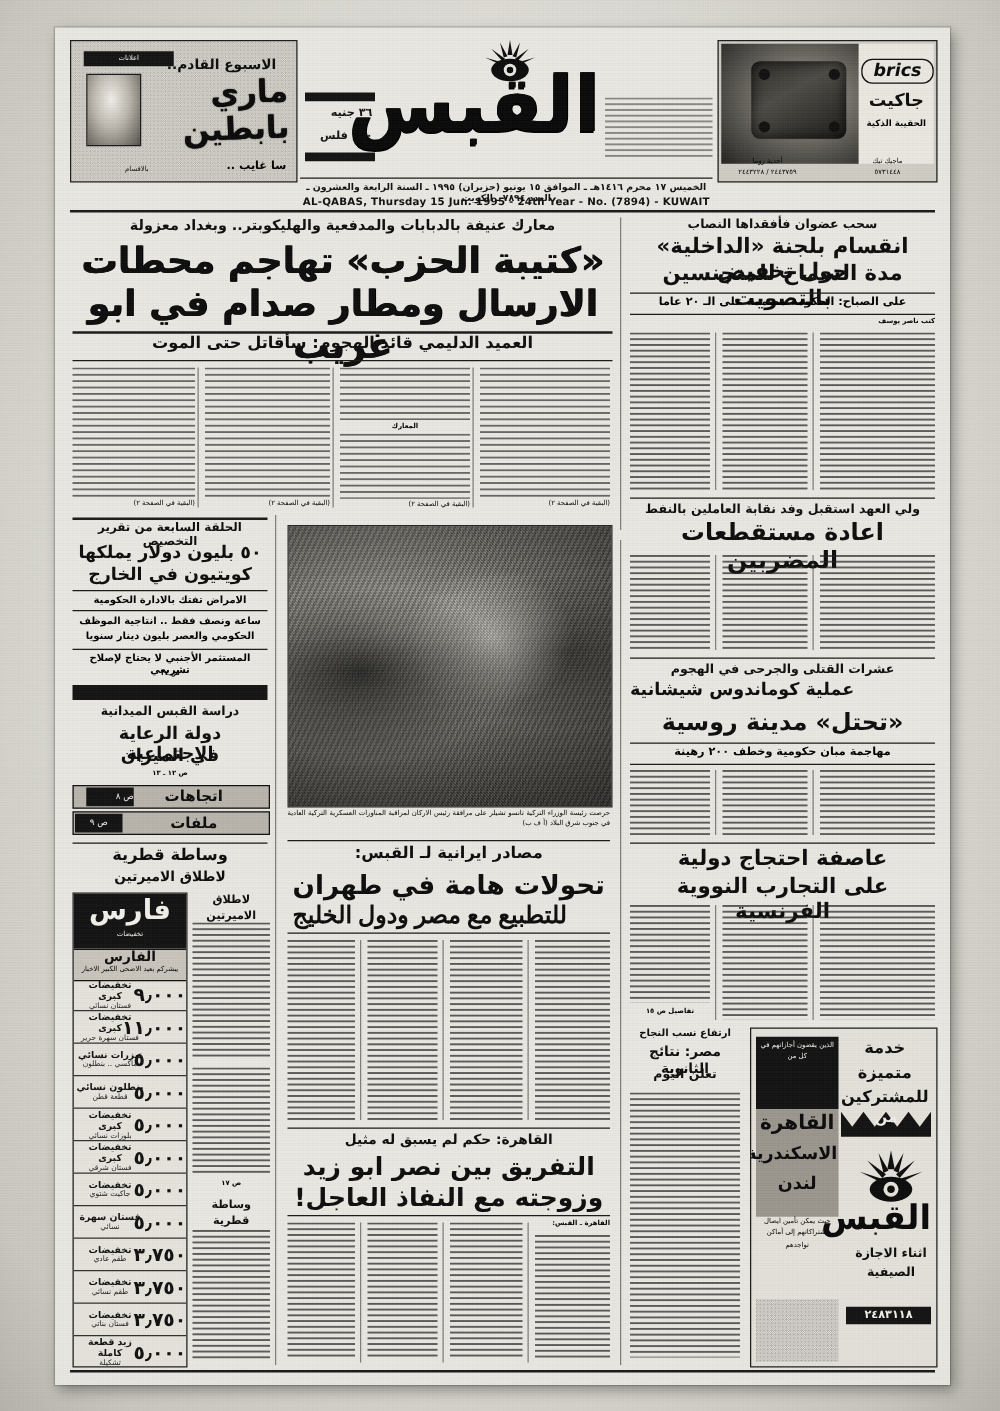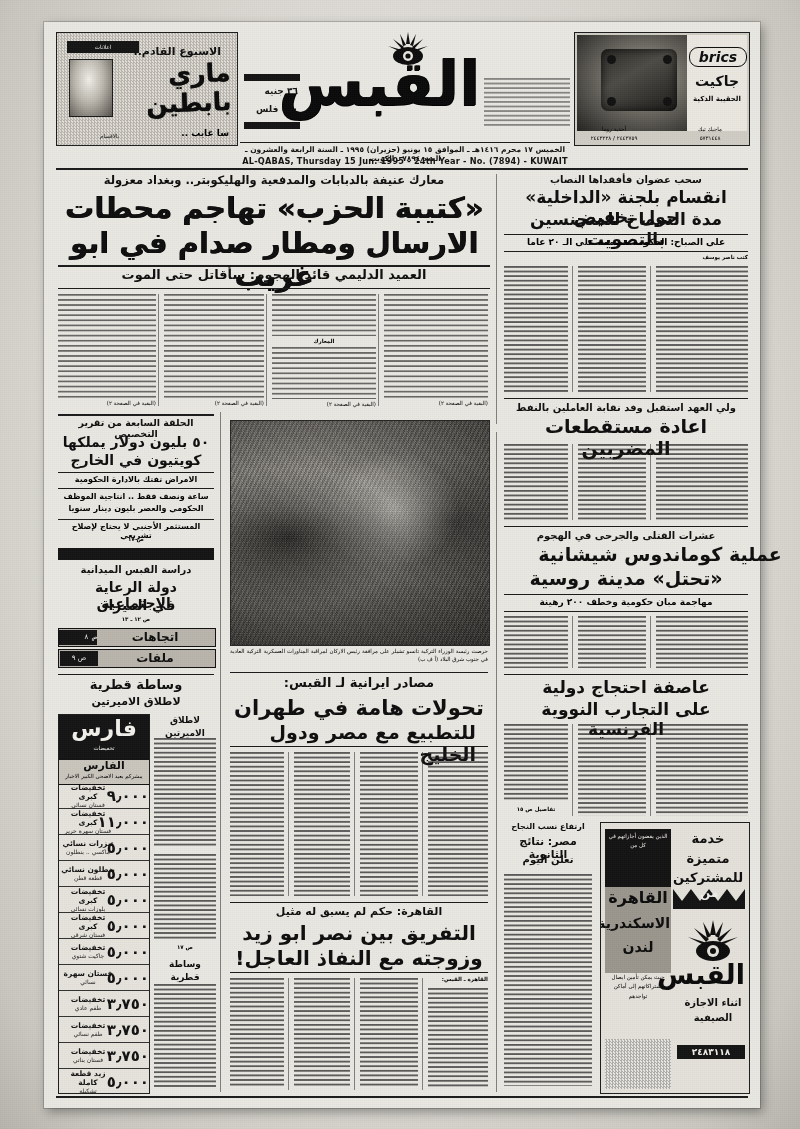--- a/index.html
+++ b/index.html
@@ -218,21 +218,21 @@
     <div class="ab ar hd" style="left:460px;top:380px;width:244px;font-size:10px;text-align:center;">ولي العهد استقبل وفد نقابة العاملين بالنفط</div>
     <div class="ab ar hd" style="left:460px;top:394px;width:244px;font-size:19px;text-align:center;">اعادة مستقطعات المضربين</div>
     <div class="ab txtblock dense" style="left:612px;top:422px;width:92px;height:76px;"></div>
     <div class="colrule" style="left:606px;top:422px;width:1px;height:76px;"></div>
     <div class="ab txtblock dense" style="left:534px;top:422px;width:68px;height:76px;"></div>
     <div class="colrule" style="left:528px;top:422px;width:1px;height:76px;"></div>
     <div class="ab txtblock dense" style="left:460px;top:422px;width:64px;height:76px;"></div>
 
     <div class="hrule" style="left:460px;top:504px;width:244px;height:1.4px;"></div>
     <div class="ab ar hd" style="left:460px;top:508px;width:244px;font-size:10px;text-align:center;">عشرات القتلى والجرحى في الهجوم</div>
-    <div class="ab ar hd" style="left:460px;top:522px;width:244px;font-size:19px;text-align:center;margin-left:34px;">عملية كوماندوس شيشانية</div>
+    <div class="ab ar hd" style="left:460px;top:522px;width:244px;font-size:14px;text-align:left;">عملية كوماندوس شيشانية</div>
     <div class="ab ar hd" style="left:460px;top:546px;width:244px;font-size:19px;text-align:center;">«تحتل» مدينة روسية</div>
     <div class="hrule" style="left:460px;top:572px;width:244px;height:1px;"></div>
     <div class="ab ar" style="left:460px;top:575px;width:244px;font-size:9px;font-weight:bold;text-align:center;">مهاجمة مبان حكومية وخطف ٢٠٠ رهينة</div>
     <div class="hrule" style="left:460px;top:589px;width:244px;height:1px;"></div>
     <div class="ab txtblock dense" style="left:612px;top:594px;width:92px;height:52px;"></div>
     <div class="colrule" style="left:606px;top:594px;width:1px;height:52px;"></div>
     <div class="ab txtblock dense" style="left:534px;top:594px;width:68px;height:52px;"></div>
     <div class="colrule" style="left:528px;top:594px;width:1px;height:52px;"></div>
     <div class="ab txtblock dense" style="left:460px;top:594px;width:64px;height:52px;"></div>
 
@@ -294,21 +294,21 @@
     <div class="ab ar" style="left:14px;top:500px;width:156px;font-size:8px;font-weight:bold;text-align:center;">المستثمر الأجنبي لا يحتاج لإصلاح تشريعي</div>
     <div class="ab ar tiny" style="left:14px;top:514px;width:156px;text-align:center;font-weight:bold;">ص ١٧</div>
     <div class="ab invbar" style="left:14px;top:526px;width:156px;height:12px;"></div>
 
     <div class="ab ar hd" style="left:14px;top:542px;width:156px;font-size:10px;text-align:center;">دراسة القبس الميدانية</div>
     <div class="ab ar hd" style="left:14px;top:557px;width:156px;font-size:14px;text-align:center;">دولة الرعاية الاجتماعية</div>
     <div class="ab ar hd" style="left:14px;top:575px;width:156px;font-size:14px;text-align:center;">في الميزان</div>
     <div class="ab ar tiny" style="left:14px;top:594px;width:156px;text-align:center;font-weight:bold;">ص ١٢ ـ ١٣</div>
 
     <div class="ab" style="left:14px;top:606px;width:156px;height:17px;background:#b9b5ac;border:1px solid #111;">
-      <div class="ab invbar ar" style="left:0;top:1px;width:38px;height:15px;font-size:7px;line-height:15px;text-align:right;font-family:Liberation Mono, monospace;">ص ٨</div>
+      <div class="ab invbar ar" style="left:10px;top:1px;width:38px;height:15px;font-size:7px;line-height:15px;text-align:right;">ص ٨</div>
       <div class="ab ar hd" style="right:6px;top:1px;width:108px;font-size:12px;text-align:center;line-height:15px;">اتجاهات</div>
     </div>
     <div class="ab" style="left:14px;top:627px;width:156px;height:17px;background:#b9b5ac;border:1px solid #111;">
       <div class="ab invbar ar" style="left:1px;top:1px;width:38px;height:15px;font-size:7px;line-height:15px;text-align:center;">ص ٩</div>
       <div class="ab ar hd" style="right:6px;top:1px;width:108px;font-size:12px;text-align:center;line-height:15px;">ملفات</div>
     </div>
 
     <div class="hrule" style="left:14px;top:652px;width:156px;height:1.4px;"></div>
     <div class="ab ar hd" style="left:14px;top:656px;width:156px;font-size:13px;text-align:center;">وساطة قطرية</div>
     <div class="ab ar hd" style="left:14px;top:674px;width:156px;font-size:11px;text-align:center;">لاطلاق الاميرتين</div>
@@ -420,21 +420,21 @@
              linear-gradient(180deg, rgba(60,58,54,.55) 0%, rgba(120,118,110,.2) 40%, rgba(40,38,35,.7) 100%);"></div>
       <div class="ab" style="left:0;top:0;width:258px;height:224px;opacity:.30;
            background-image:repeating-conic-gradient(from 0deg at 50% 50%, rgba(0,0,0,.55) 0% 10%, rgba(255,255,255,.45) 10% 20%);
            background-size:2.4px 2.4px;"></div>
     </div>
     <div class="ab ar tiny" style="left:186px;top:626px;width:258px;line-height:1.45;text-align:justify;">حرصت رئيسة الوزراء التركية تانسو تشيلر على مرافقة رئيس الاركان لمراقبة المناورات العسكرية التركية العادية في جنوب شرق البلاد (أ ف ب)</div>
 
     <div class="hrule" style="left:186px;top:650px;width:258px;height:1.2px;"></div>
     <div class="ab ar hd" style="left:186px;top:654px;width:258px;font-size:13px;text-align:center;">مصادر ايرانية لـ القبس:</div>
     <div class="ab ar hd" style="left:186px;top:674px;width:258px;font-size:21px;text-align:center;">تحولات هامة في طهران</div>
-    <div class="ab ar hd" style="left:174px;top:700px;width:258px;font-size:19px;text-align:right;">للتطبيع مع مصر ودول الخليج</div>
+    <div class="ab ar hd" style="left:190px;top:700px;width:258px;font-size:19px;text-align:left;font-family:Liberation Serif, serif;">للتطبيع مع مصر ودول الخليج</div>
     <div class="hrule" style="left:186px;top:724px;width:258px;height:1px;"></div>
 
     <div class="ab txtblock dense" style="left:384px;top:730px;width:60px;height:144px;"></div>
     <div class="colrule" style="left:378px;top:730px;width:1px;height:144px;"></div>
     <div class="ab txtblock dense" style="left:316px;top:730px;width:58px;height:144px;"></div>
     <div class="colrule" style="left:310px;top:730px;width:1px;height:144px;"></div>
     <div class="ab txtblock dense" style="left:250px;top:730px;width:56px;height:144px;"></div>
     <div class="colrule" style="left:244px;top:730px;width:1px;height:144px;"></div>
     <div class="ab txtblock dense" style="left:186px;top:730px;width:54px;height:144px;"></div>
 

